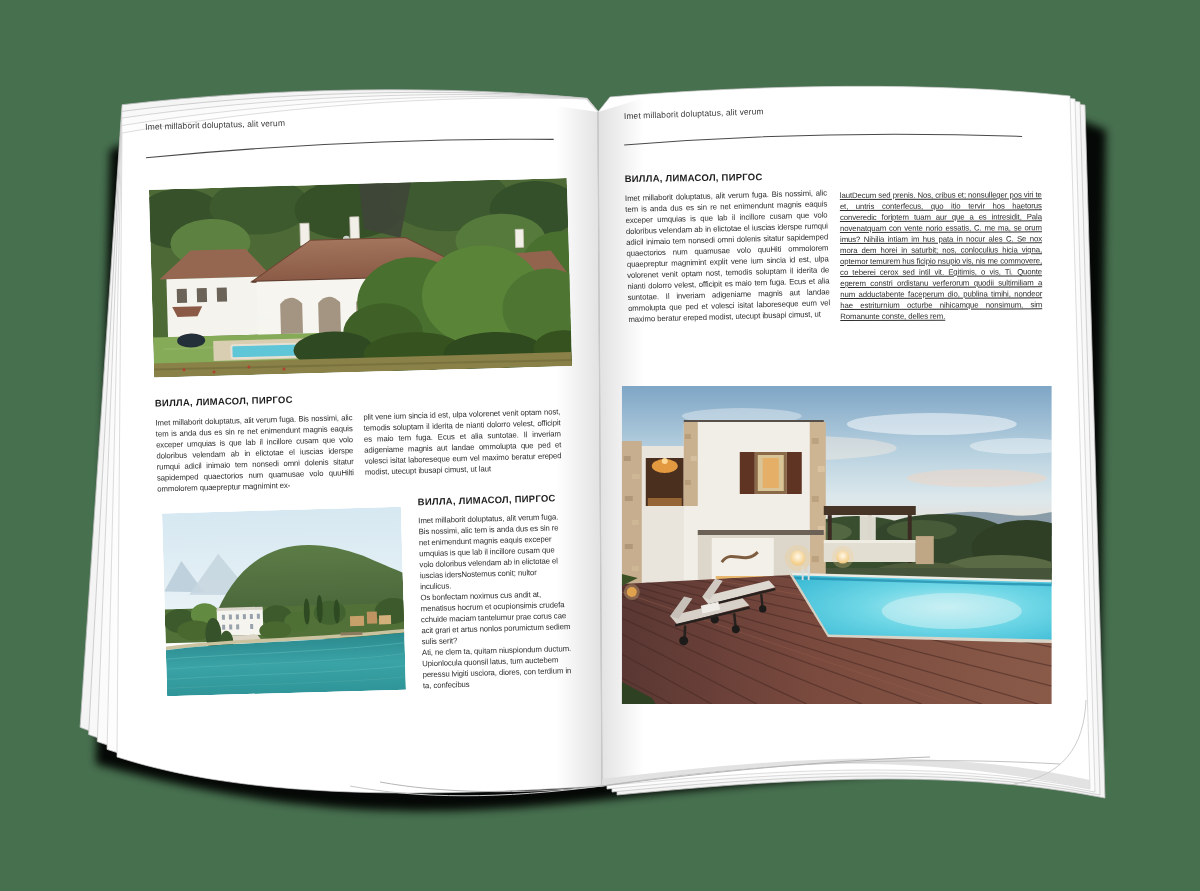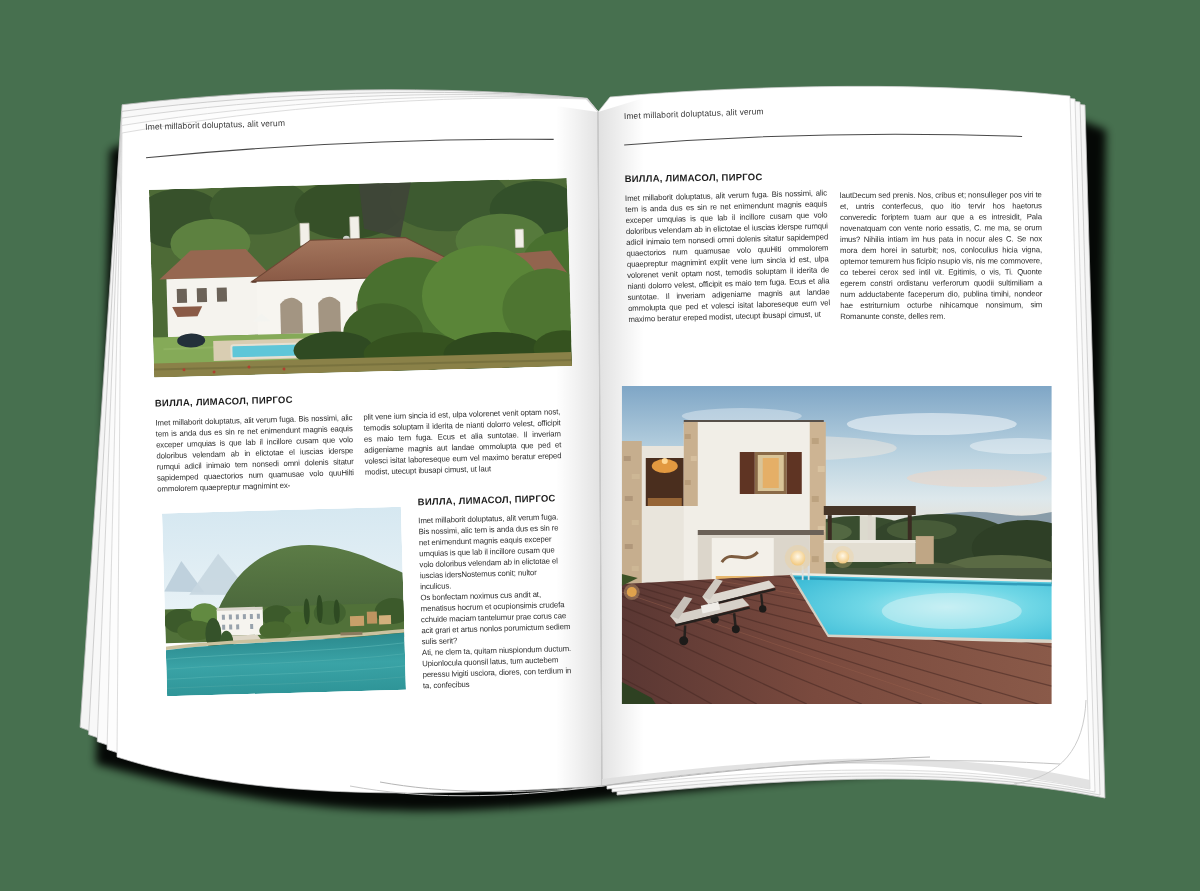--- a/index.html
+++ b/index.html
@@ -18,21 +18,21 @@
   h2.art{position:absolute;margin:0;font-size:9.5px;font-weight:bold;letter-spacing:.25px;color:#1d1d1d;white-space:nowrap;}
   .left h2.a1{left:26px;top:292px;}
   .right h2.a1{left:16px;top:82px;}
   .cols{position:absolute;display:flex;}
   .left .cols{left:26px;top:312px;width:406px;gap:11px;}
   .right .cols{left:16px;top:102px;width:418px;gap:13px;}
   .col{margin:0;font-size:7.8px;line-height:11px;letter-spacing:-.1px;color:#2f2f2f;text-align:justify;}
   .left .col{width:197px;}
   .right .col{width:202px;}
   .right .col.c1{transform:rotate(-0.8deg);transform-origin:left top;}
-  .right .col.c2{transform:rotate(0.6deg);transform-origin:left top;}
+  .right .col.c2{transform:rotate(0.6deg);transform-origin:left top;text-decoration:underline;}
   .photo{position:absolute;overflow:hidden;}
   .photo svg{display:block;width:100%;height:100%;}
   .photo1{left:26px;top:84px;width:418px;height:188px;}
   .photo2{left:30px;top:408px;width:239px;height:183px;}
   .photo3{left:8px;top:298px;width:430px;height:318px;transform:rotate(0.8deg);}
   .article2{position:absolute;left:286px;top:398px;width:150px;}
   .article2 h2{position:static;margin:0 0 8px 0;font-size:9.5px;font-weight:bold;letter-spacing:.25px;color:#1d1d1d;white-space:nowrap;}
   .article2 p{margin:0;font-size:7.8px;line-height:11px;letter-spacing:-.1px;color:#2f2f2f;text-align:left;}
 </style>
 </head>

